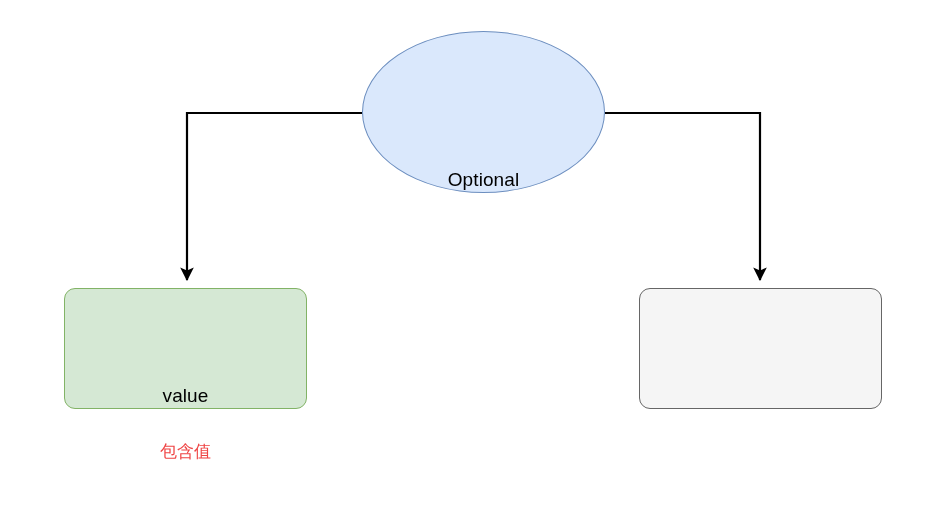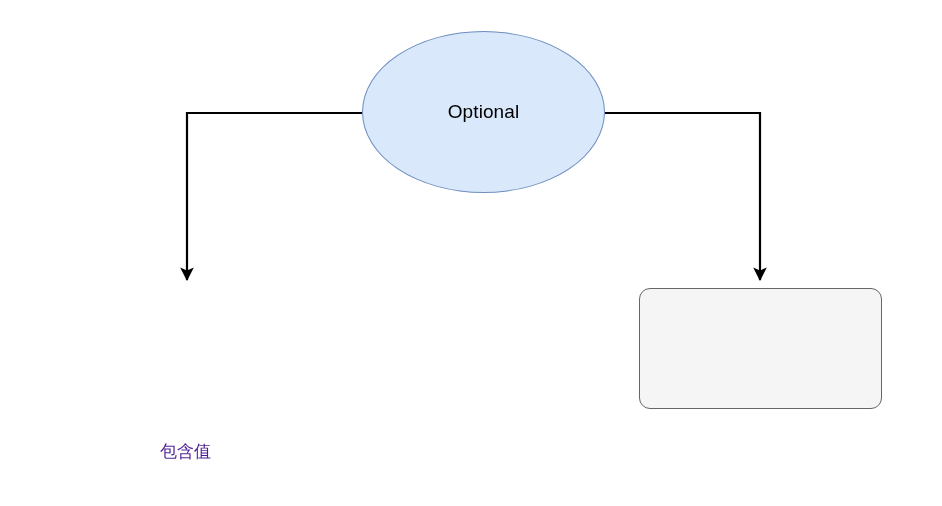--- a/index.html
+++ b/index.html
@@ -21,21 +21,21 @@
     position: absolute;
     left: 0;
     top: 0;
     width: 942px;
     height: 506px;
   }
   .node {
     position: absolute;
     box-sizing: border-box;
     display: flex;
-    align-items: center;
+    align-items: flex-end;
     justify-content: center;
   }
   .node-label {
     font-size: 19px;
     color: #000000;
     line-height: 1.2;
     text-align: center;
     letter-spacing: 0.1px;
   }
   
@@ -65,21 +65,21 @@
     width: 243px;
     height: 121px;
     background: #f5f5f5;
     border: 1.6px solid #666666;
     border-radius: 11px;
   }
   .caption {
     position: absolute;
     text-align: center;
     font-size: 17px;
-    color: #4c1d95;
+    color: #ef4444;
     white-space: nowrap;
   }
   #caption-left {
     left: 64px;
     top: 440px;
     width: 243px;
   }
   #caption-right {
     left: 639px;
     top: 440px;
@@ -100,20 +100,23 @@
 
     <path d="M 362 113 L 187 113 L 187 280" fill="none" stroke="#000000" stroke-width="2.2" stroke-linecap="butt" stroke-linejoin="miter" marker-end="url(#arrow)"></path>
 
     <path d="M 605 113 L 760 113 L 760 280" fill="none" stroke="#000000" stroke-width="2.2" stroke-linecap="butt" stroke-linejoin="miter" marker-end="url(#arrow)"></path>
   </svg>
 
   <div class="node" id="node-optional">
     <span class="node-label">Optional</span>
   </div>
 
+  <div class="node" id="node-value">
+    <span class="node-label">value</span>
+  </div>
 
   <div class="node" id="node-empty">
     <span class="node-label"></span>
   </div>
 
   <div class="caption" id="caption-left">包含值</div>
 
 
 </div>
 

